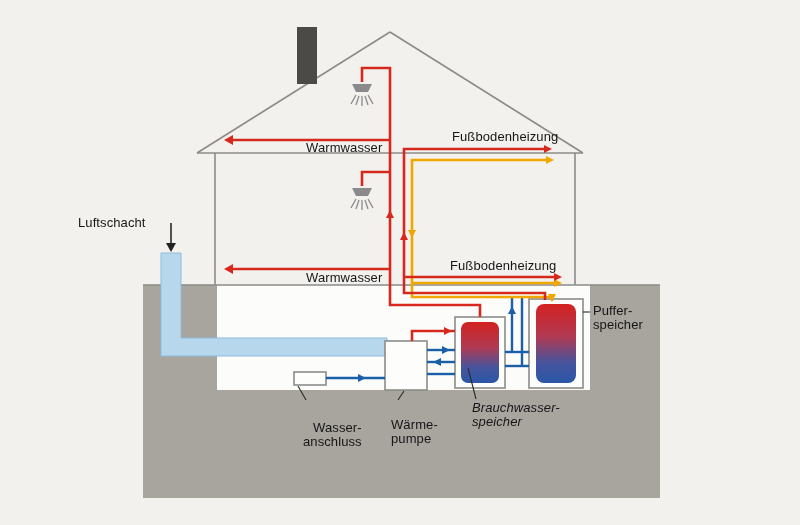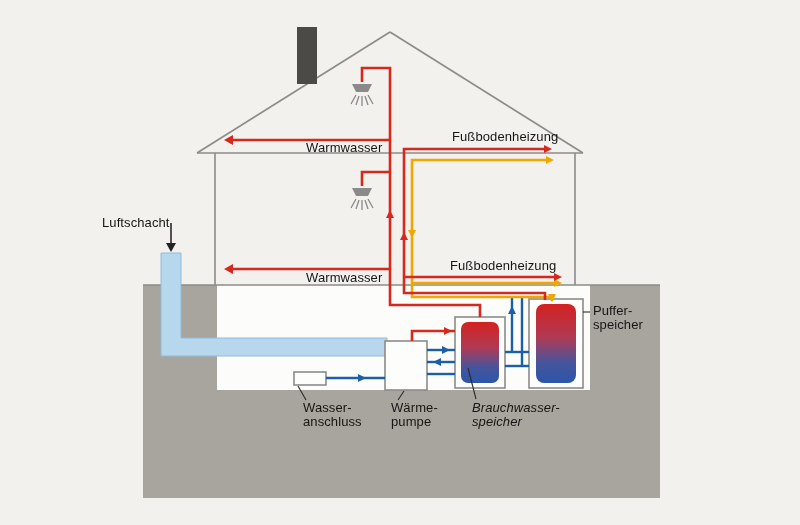--- a/index.html
+++ b/index.html
@@ -126,34 +126,34 @@
     <g stroke="#2a2a2a" stroke-width="1.1">
       <line x1="306" y1="400" x2="298" y2="386"></line>
       <line x1="398" y1="400" x2="404" y2="391"></line>
       <line x1="476" y1="399" x2="468" y2="368"></line>
       <line x1="583" y1="312" x2="590" y2="312"></line>
       <line x1="171" y1="223" x2="171" y2="245" stroke-width="1.6"></line>
     </g>
     <polygon points="171,252 166,243 176,243" fill="#222"></polygon>
   </svg>
 
-  <div class="lbl" style="left:102px;top:216px;">Luftschacht</div>
+  <div class="lbl" style="left:78px;top:216px;">Luftschacht</div>
 
   <div class="lbl" style="left:306px;top:141px;">Warmwasser</div>
   <div class="lbl" style="left:452px;top:130px;">Fußbodenheizung</div>
 
   <div class="lbl" style="left:306px;top:271px;">Warmwasser</div>
   <div class="lbl" style="left:450px;top:259px;">Fußbodenheizung</div>
 
-  <div class="lbl" style="left:303px;top:401px;">
+  <div class="lbl" style="left:303px;top:421px;text-align:right;">
     <span>Wasser-</span>
     <span>anschluss</span>
   </div>
 
-  <div class="lbl" style="left:391px;top:401px;">
+  <div class="lbl" style="left:391px;top:418px;">
     <span>Wärme-</span>
     <span>pumpe</span>
   </div>
 
   <div class="lbl" style="left:472px;top:401px;font-style:italic;">
     <span>Brauchwasser-</span>
     <span>speicher</span>
   </div>
 
   <div class="lbl" style="left:593px;top:304px;">

